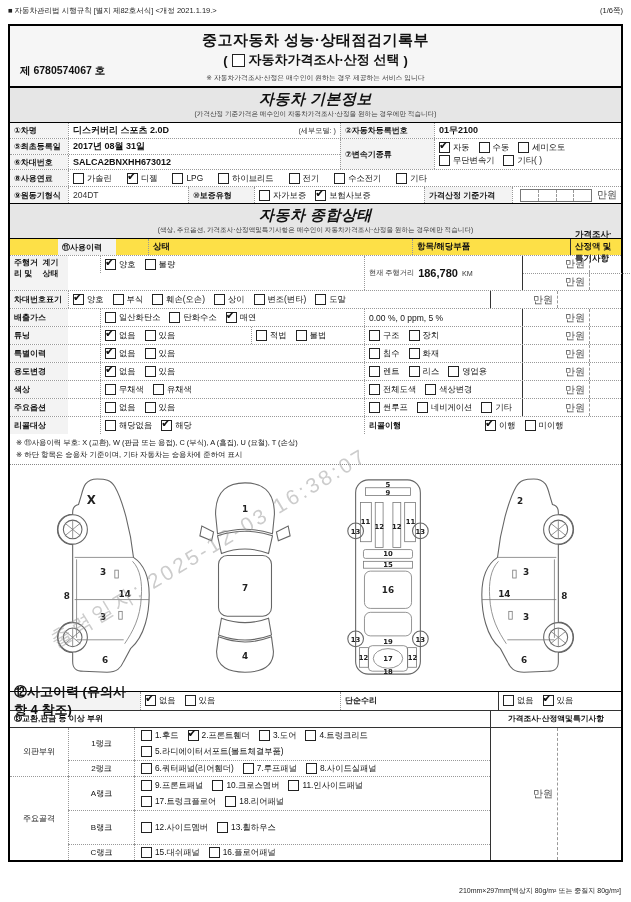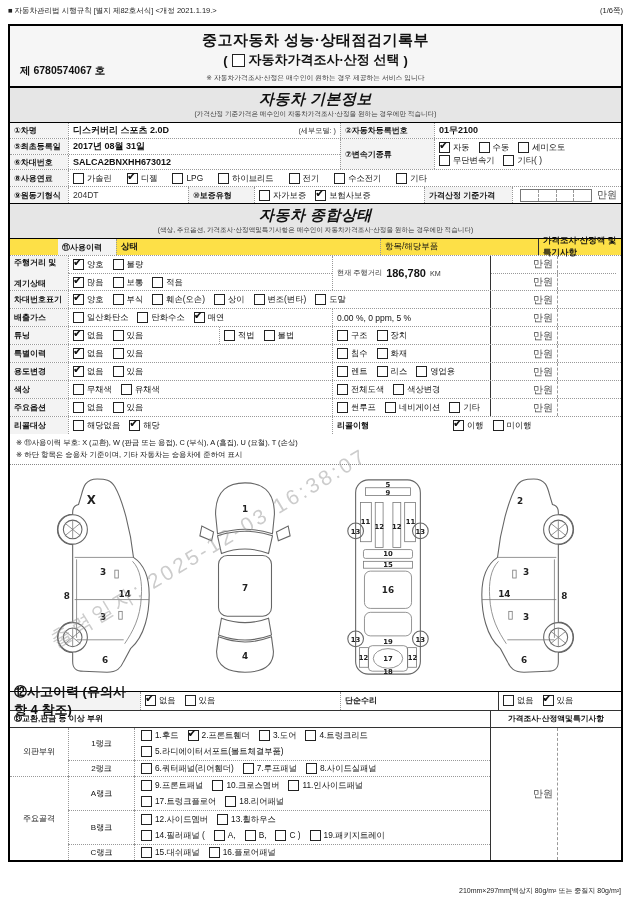--- a/index.html
+++ b/index.html
@@ -35,21 +35,21 @@
   .cb.on::after{content:"✔";position:absolute;left:-1px;top:-4px;font-size:11px;font-weight:700;color:#111;}
   .cbtxt{font-size:8.3px;}
   
   .w58{width:58px;flex:0 0 58px;} .w272{width:272px;flex:0 0 272px;} .w94{width:94px;flex:0 0 94px;} .fx{flex:1;}
   
   .seg{display:flex;border:1px solid #777;height:11px;width:70px;background:#fff;}
   .seg span{flex:1;border-left:1px dashed #999;}
   .seg span:first-child{border-left:none;}
   
   .ct-lab{width:58px;flex:0 0 58px;}
-  .ct-state{width:264px;flex:0 0 264px;}
+  .ct-state{width:264px;flex:0 0 264px;margin-left:32px;}
   .ct-item{width:158px;flex:0 0 158px;}
   .price-cell{width:125px;flex:0 0 125px;display:flex;align-items:center;border-left:1px solid #333;padding:0;}
   .pc-amt{flex:0 0 62px;text-align:right;padding-right:4px;border-right:1px dashed #999;height:100%;display:flex;align-items:center;justify-content:flex-end;}
   .pc-rest{flex:1;height:100%;}
   .hdr{background:#fde047;font-weight:700;padding-left:48px;}
   
   .notes{padding:3px 6px;font-size:7.4px;line-height:1.6;border-bottom:1px dotted #888;}
   .diagrams{height:226px;display:flex;align-items:center;justify-content:space-evenly;padding:0 14px;position:relative;}
   svg{overflow:visible;}
   svg .ln{fill:none;stroke:#666;stroke-width:1.1;}
@@ -222,55 +222,39 @@
 
     <div class="sec-head">
       <div class="sh-t">자동차 종합상태</div>
       <div class="sh-n">(색상, 주요옵션, 가격조사·산정액및특기사항은 매수인이 자동차가격조사·산정을 원하는 경우에만 적습니다)</div>
     </div>
 
     <div>
       <div class="r hdr" style="height:16px">
         <div class="c ct-lab lab">⑪사용이력</div>
         <div class="c ct-state" style="font-weight:700">상태</div>
-        <div class="c ct-item" style="font-weight:400">항목/해당부품</div>
+        <div class="c ct-item" style="font-weight:700">항목/해당부품</div>
         <div class="c" style="flex:1;font-weight:700;border-left:1px solid #333">가격조사·산정액 및 특기사항</div>
       </div>
 
       <div class="r" style="height:34px">
-        <div class="c ct-lab lab" style="flex-direction:column;align-items:flex-start;justify-content:space-between">
+        <div class="c ct-lab lab" style="flex-direction:row;align-items:flex-start;justify-content:flex-end">
           <span>주행거리 및</span>
           <span>계기상태</span>
         </div>
         <div class="ct-state" style="display:flex;flex-direction:column">
           <div class="c" style="height:17px;border-left:1px dotted #999">
               <div class="cbg">
                 <span class="cbi">
                   <span class="cb on"></span>
                   <span class="cbtxt">양호</span>
                 </span>
                 <span class="cbi">
                   <span class="cb"></span>
                   <span class="cbtxt">불량</span>
-                </span>
-              </div>
-            </div>
-          <div class="c" style="height:17px;border-top:1px dotted #999;border-left:1px dotted #999">
-              <div class="cbg">
-                <span class="cbi">
-                  <span class="cb on"></span>
-                  <span class="cbtxt">많음</span>
-                </span>
-                <span class="cbi">
-                  <span class="cb"></span>
-                  <span class="cbtxt">보통</span>
-                </span>
-                <span class="cbi">
-                  <span class="cb"></span>
-                  <span class="cbtxt">적음</span>
                 </span>
               </div>
             </div>
         </div>
         <div class="c ct-item" style="gap:4px">
           <span class="sm">현재 주행거리</span>
           <span style="font-weight:700;font-size:11px">186,780</span>
           <span class="sm">KM</span>
         </div>
         <div class="price-cell" style="flex-direction:column">
@@ -772,42 +756,20 @@
           <div class="cbg">
               <span class="cbi">
                 <span class="cb"></span>
                 <span class="cbtxt">12.사이드멤버</span>
               </span>
               <span class="cbi">
                 <span class="cb"></span>
                 <span class="cbtxt">13.휠하우스</span>
               </span>
             </div>
-          <div class="cbg">
-              <span class="cbi">
-                <span class="cb"></span>
-                <span class="cbtxt">14.필러패널  (</span>
-              </span>
-              <span class="cbi">
-                <span class="cb"></span>
-                <span class="cbtxt">A,</span>
-              </span>
-              <span class="cbi">
-                <span class="cb"></span>
-                <span class="cbtxt">B,</span>
-              </span>
-              <span class="cbi">
-                <span class="cb"></span>
-                <span class="cbtxt">C  )</span>
-              </span>
-              <span class="cbi">
-                <span class="cb"></span>
-                <span class="cbtxt">19.패키지트레이</span>
-              </span>
-            </div>
         </div>
         <div class="pg">C랭크</div>
         <div class="pg items">
             <div class="cbg">
               <span class="cbi">
                 <span class="cb"></span>
                 <span class="cbtxt">15.대쉬패널</span>
               </span>
               <span class="cbi">
                 <span class="cb"></span>

